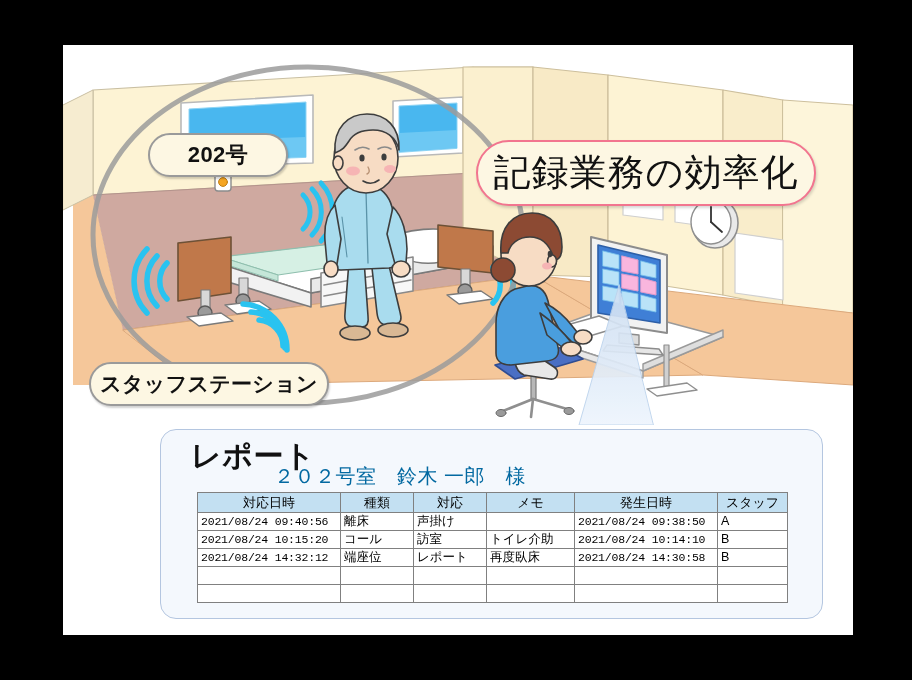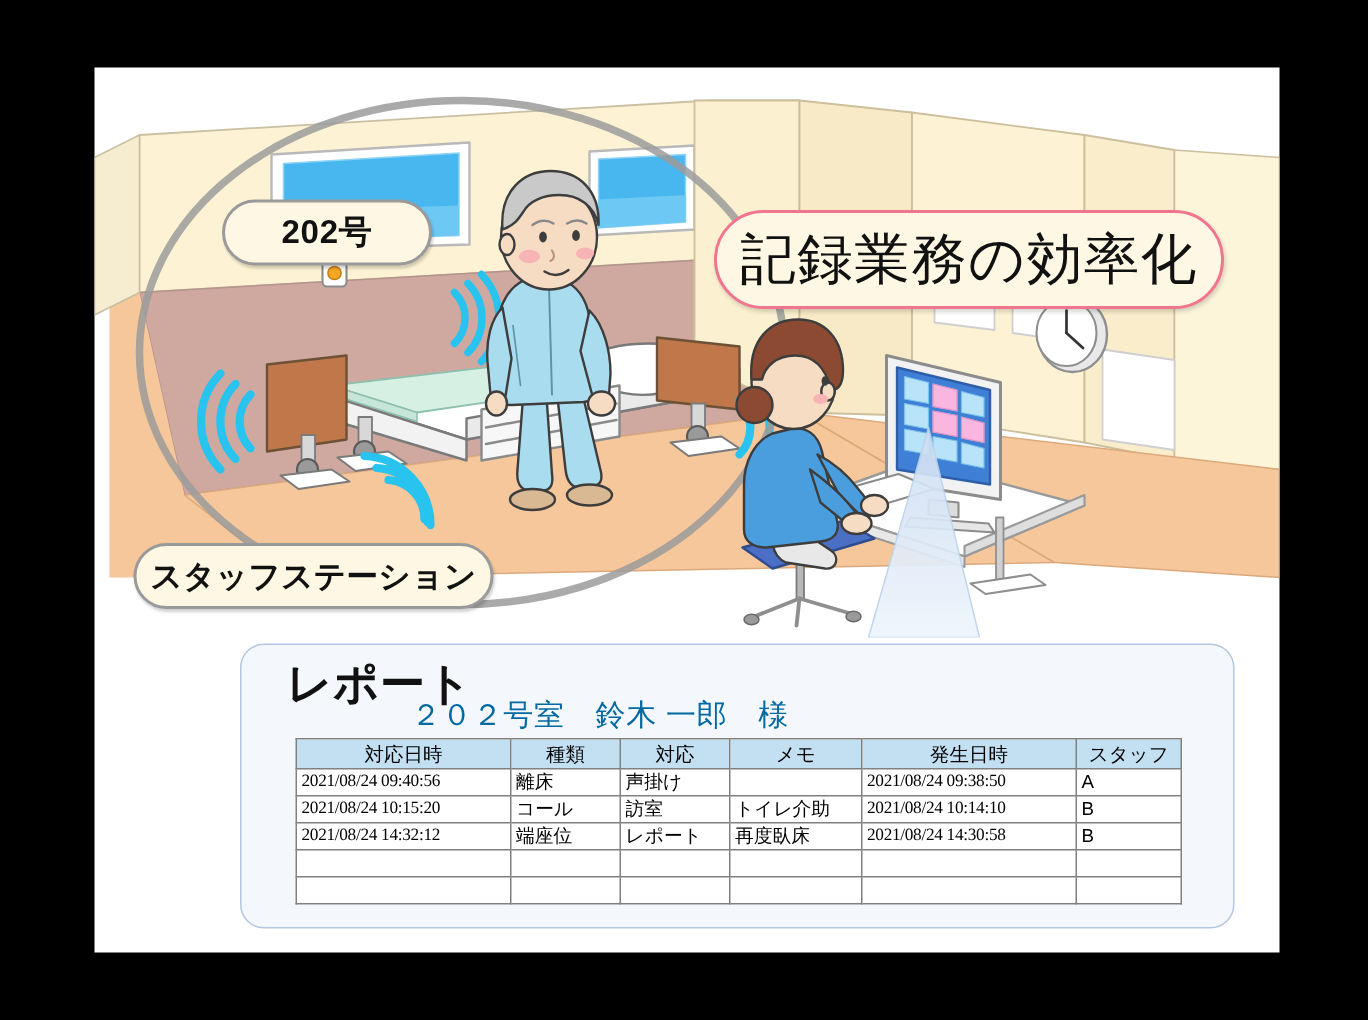--- a/index.html
+++ b/index.html
@@ -52,21 +52,21 @@
     font-size:12.5px;color:#000;background:#ffffff;
   }
   #report-table th,#report-table td{
     border:1px solid #808080;padding:0 3px;height:17px;line-height:17px;
     font-weight:400;overflow:hidden;white-space:nowrap;
   }
   #report-table thead th{
     background:#c3e0f2;text-align:center;font-size:13px;height:19px;line-height:19px;
   }
   #report-table tbody td{text-align:left;}
-  #report-table tbody td.dt{font-family:Liberation Serif, serif;font-size:11.5px;letter-spacing:-.2px;}
+  #report-table tbody td.dt{font-family:Liberation Mono, monospace;font-size:11.5px;letter-spacing:-.2px;}
   .c0{width:143px;} .c1{width:73px;} .c2{width:73px;} .c3{width:88px;} .c4{width:143px;} .c5{width:70px;}
 </style>
 </head>
 <body>
 
 <div id="stage">
   <div id="slide">
 
     <div id="scene">
       <svg class="sv" viewBox="0 0 790 380">

